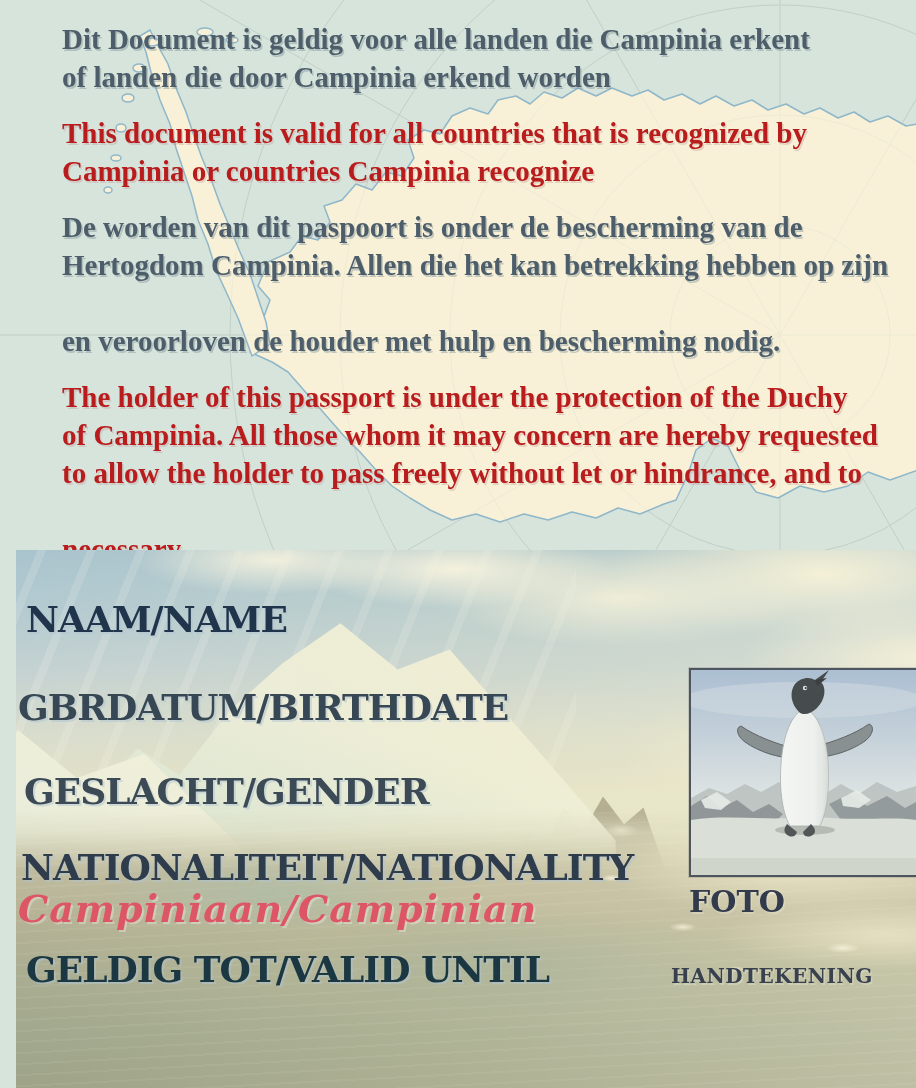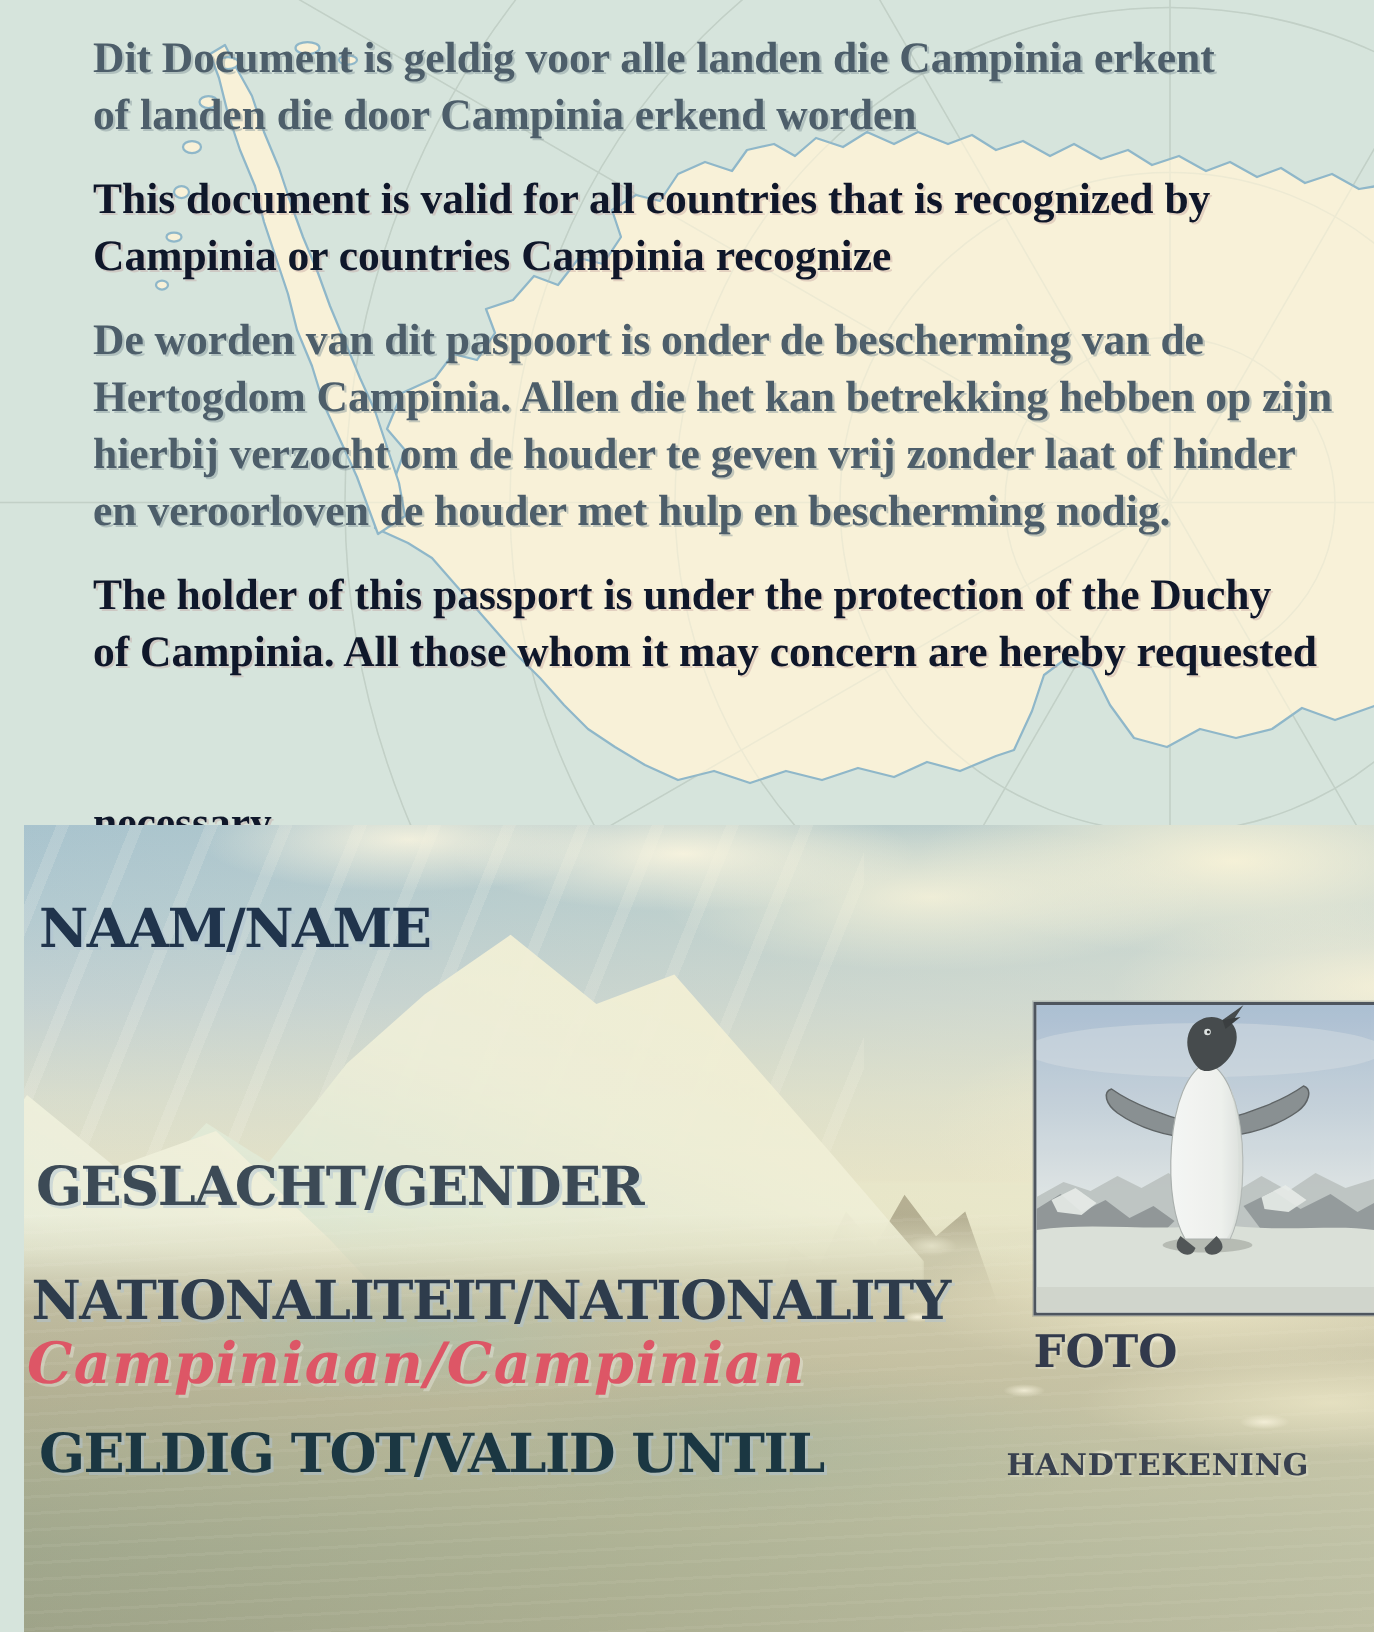--- a/index.html
+++ b/index.html
@@ -10,21 +10,21 @@
   
   .top-section{
     position:absolute;left:0;top:0;width:916px;height:550px;
     background:#d6e4dc;overflow:hidden;
   }
   .map-svg{position:absolute;left:0;top:0;width:916px;height:550px;}
   .notice-text{position:absolute;left:62px;top:20px;width:845px;}
   .notice-text p{margin:0 0 18px 0;font-weight:bold;font-size:29px;line-height:38px;}
   .notice-text .line{white-space:nowrap;}
   .nl-text{color:#4d5e6a;text-shadow:1.5px 1.5px 0 rgba(130,148,152,0.45);}
-  .en-text{color:#0f172a;text-shadow:1.5px 1.5px 0 rgba(190,150,150,0.35);}
+  .en-text{color:#b91c1c;text-shadow:1.5px 1.5px 0 rgba(190,150,150,0.35);}
   
   .photo-section{
     position:absolute;left:0;top:550px;width:916px;height:538px;overflow:hidden;
     background:linear-gradient(180deg,#9dbfd3 0%,#a8c6d6 10%,#bccfd8 22%,#d4dcd2 34%,
       #e3e2cb 46%,#d9dcc4 55%,#c3c5ac 65%,#aaab92 78%,#97a08a 90%,#8e9780 100%);
     margin-left:16px;
   }
   .photo-section > div{position:absolute;}
   .sky-streaks{left:0;top:0;width:560px;height:280px;opacity:.5;
     background:repeating-linear-gradient(112deg,rgba(255,255,255,0) 0 20px,
@@ -154,46 +154,47 @@
       <span class="line">Dit Document is geldig voor alle landen die Campinia erkent</span><br>
       <span class="line">of  landen die door Campinia erkend worden</span>
     </p>
     <p class="en-text">
       <span class="line">This document is valid for all countries that is recognized by</span><br>
       <span class="line">Campinia or countries Campinia recognize</span>
     </p>
     <p class="nl-text">
       <span class="line">De worden van dit paspoort is onder de bescherming van de</span><br>
       <span class="line">Hertogdom Campinia. Allen die het kan betrekking hebben op zijn</span><br>
-      <span class="line">hierbij verzocht om de houder te geven vrij zonder laat of hinder</span><br>
+      <br>
       <span class="line">en veroorloven de houder met hulp en bescherming nodig.</span>
     </p>
     <p class="en-text">
       <span class="line">The holder of this passport is under the protection of the Duchy</span><br>
       <span class="line">of Campinia. All those whom it may concern are hereby requested</span><br>
-      <br>
+      <span class="line">to allow the holder to pass freely without let or hindrance, and to</span><br>
       <br>
       <span class="line">necessary.</span>
     </p>
   </div>
 </div>
 
 <div class="photo-section">
   <div class="sky-streaks"></div>
   <div class="clouds-top"></div>
   <div class="shelf"></div>
   <div class="rock-mid"></div>
   <div class="rock-right"></div>
   <div class="iceberg-a"></div>
   <div class="iceberg-b"></div>
   <div class="water"></div>
   <div class="ice-bits"></div>
   <div class="tint"></div>
 
   <div class="field-label lbl-naam">NAAM/NAME</div>
+  <div class="field-label lbl-gbr">GBRDATUM/BIRTHDATE</div>
   <div class="field-label lbl-nat">NATIONALITEIT/NATIONALITY</div>
   <div class="field-label lbl-ges">GESLACHT/GENDER</div>
   <div class="nat-value">Campiniaan/Campinian</div>
   <div class="field-label lbl-geldig">GELDIG TOT/VALID UNTIL</div>
 
   <div class="photo-frame">
     <svg viewBox="0 0 225 205">
       <defs>
         <linearGradient id="skyg" x1="0" y1="0" x2="0" y2="1">
           <stop offset="0%" stop-color="#a9bdd2"></stop>

